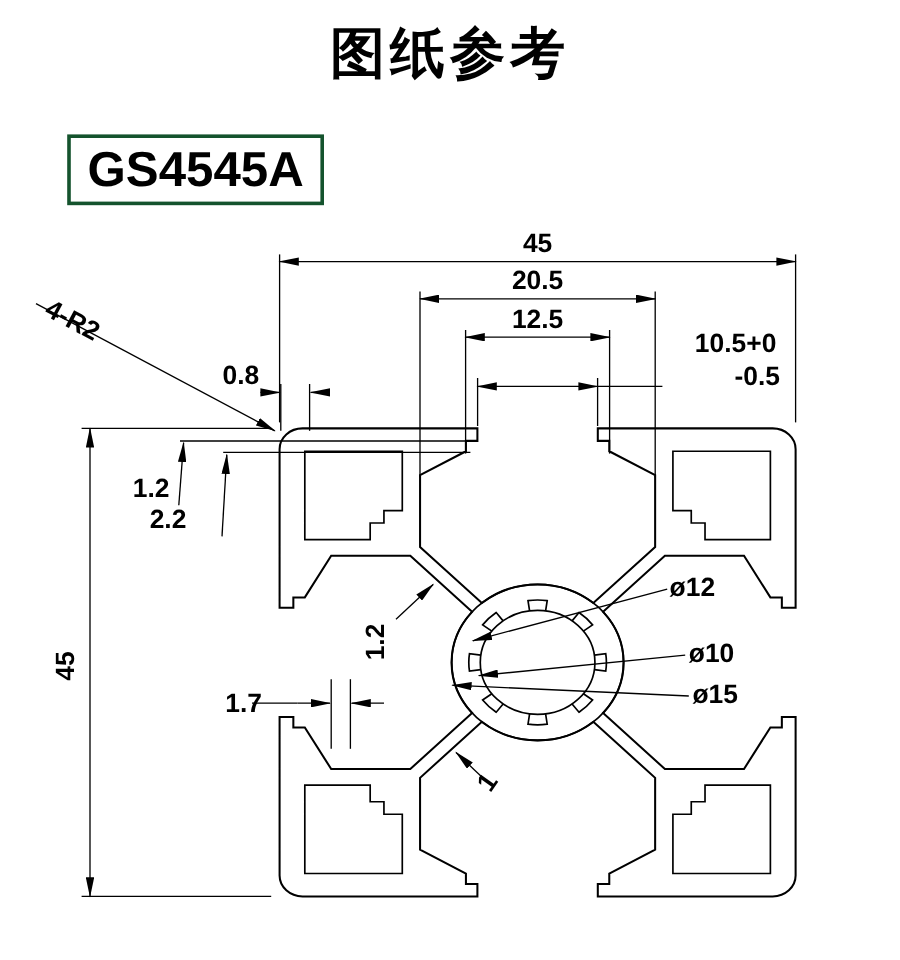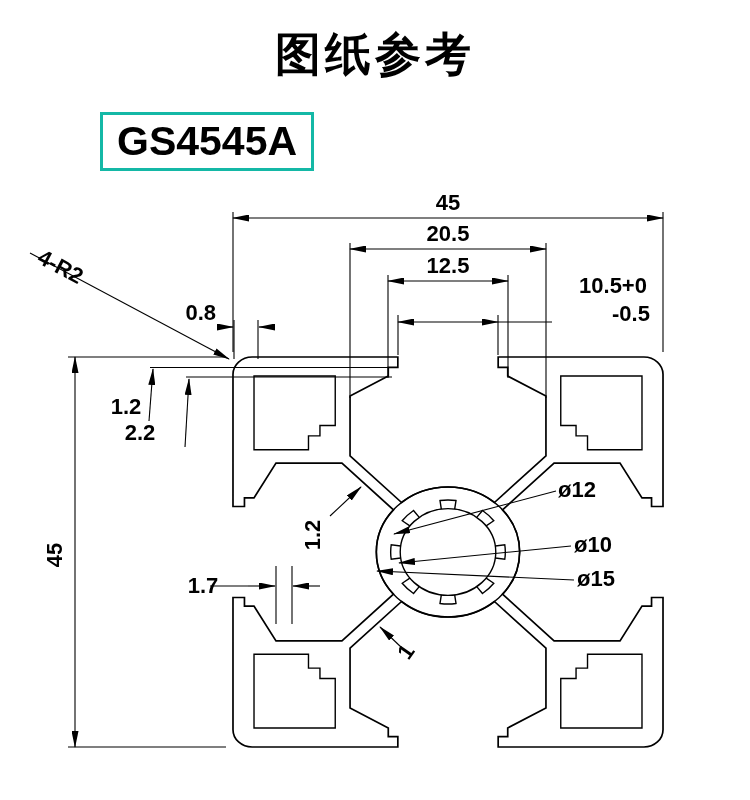--- a/index.html
+++ b/index.html
@@ -1,26 +1,26 @@
 <!DOCTYPE html>
 <html><head>
 <meta charset="utf-8">
 <style>
   html,body{margin:0;padding:0;}
   body{
     width:750px;height:800px;position:relative;background:#ffffff;
     font-family:"Liberation Sans",sans-serif;overflow:hidden;
   }
   .page-title{
-    position:absolute;top:24px;left:0;width:100%;text-align:center;
+    position:absolute;top:14px;left:0;width:100%;text-align:center;
     font-size:46px;font-weight:700;color:#000;letter-spacing:4px;
   }
   .model-box{
-    position:absolute;top:112px;left:56px;border:3px solid #14b8a6;
-    padding:3px 14px;font-size:41px;font-weight:700;color:#000;background:#fff;margin-left:44px;
+    position:absolute;top:112px;left:56px;border:3px solid #14532d;
+    padding:3px 14px;font-size:41px;font-weight:700;color:#000;background:#fff;
   }
   svg{position:absolute;top:0;left:0;}
   .dim-text{font-size:22px;font-weight:700;fill:#000;stroke:none;}
   .dim-line{stroke:#000;stroke-width:1.1;fill:none;}
   .profile-line{stroke:#000;stroke-width:1.7;fill:none;}
   .thin-profile-line{stroke:#000;stroke-width:1.4;fill:none;}
 </style>
 </head>
 <body>
 

